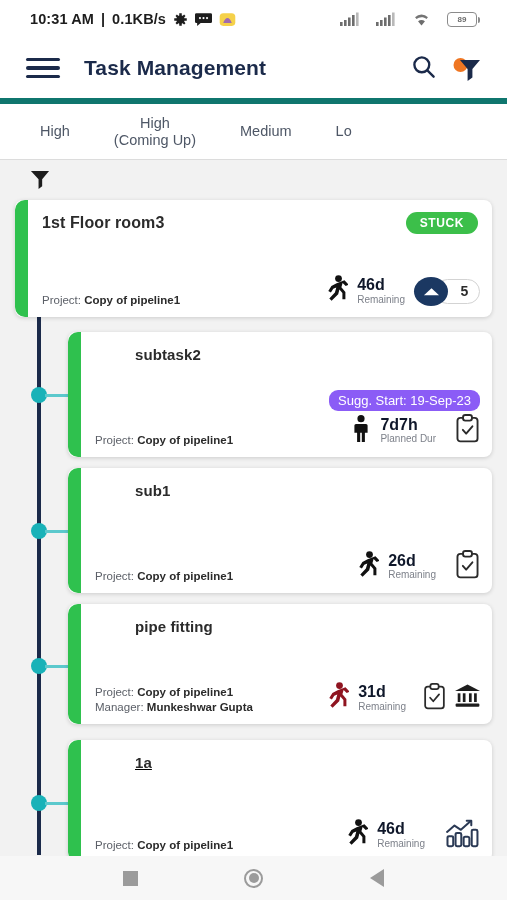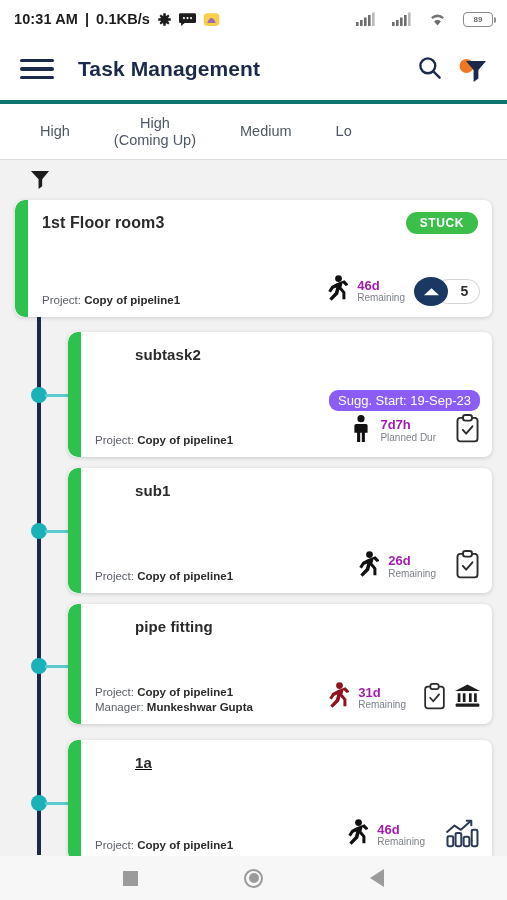--- a/index.html
+++ b/index.html
@@ -8,41 +8,41 @@
     background: #ffffff;
     font-family: "Liberation Sans", sans-serif;
     overflow: hidden;
   }
   #app { position: relative; width: 507px; height: 900px; background: #f2f2f2; }
 
   
   .statusbar {
     position: absolute; top: 0; left: 0; width: 507px; height: 38px;
     background: #ffffff; display: flex; align-items: center;
-    padding: 0 14px; justify-content: space-between;
+    padding: 0 30px; justify-content: space-between;
   }
   .sb-left { display: flex; align-items: center; gap: 7px; }
   .sb-text { font-size: 14.5px; font-weight: bold; color: #1d1d1d; letter-spacing: .1px; }
   .sb-ico { display: inline-flex; align-items: center; }
   .sb-right { display: flex; align-items: center; gap: 16px; }
   .battery {
     position: relative; width: 30px; height: 15px; border: 1.6px solid #8b8b8b;
     border-radius: 4px; display: flex; align-items: center; justify-content: center;
   }
   .battery::after {
     content: ""; position: absolute; right: -4px; top: 4px;
     width: 2.5px; height: 6px; background: #8b8b8b; border-radius: 0 2px 2px 0;
   }
   .battery span { font-size: 8px; color: #6d6d6d; font-weight: bold; }
 
   
   .header {
     position: absolute; top: 38px; left: 0; width: 507px; height: 66px;
-    background: #ffffff; display: flex; align-items: center; padding: 0 20px;
-    border-bottom: 4px solid #0f766e;
+    background: #ffffff; display: flex; align-items: center; padding: 0 26px;
+    border-bottom: 6px solid #0f766e;
   }
   .hamburger { width: 34px; display: flex; flex-direction: column; gap: 5px; cursor: pointer; }
   .hamburger i { display: block; height: 3.6px; background: #1b2a4a; border-radius: 2px; }
   .title { font-size: 21px; font-weight: bold; color: #1b2a4a; margin-left: 24px; letter-spacing: .1px; }
   .header-actions { margin-left: auto; display: flex; align-items: center; gap: 14px; }
 
   
   .tabbar {
     position: absolute; top: 104px; left: 0; width: 507px; height: 56px;
     background: #ffffff; display: flex; align-items: center;
@@ -82,21 +82,21 @@
   .card-title { font-size: 16px; color: #2b2b2b; font-weight: bold; letter-spacing: .1px; }
   .card-title.sub { font-size: 15px; margin-left: 40px; }
   .card-bottom {
     position: absolute; left: 14px; right: 12px; bottom: 10px;
     display: flex; align-items: flex-end;
   }
   .proj { font-size: 11.5px; color: #5c6068; line-height: 1.25; }
   .proj b { color: #2b2b2b; font-weight: bold; }
   .meta { margin-left: auto; display: flex; align-items: center; gap: 9px; }
   .dur { text-align: left; }
-  .dur .big { font-size: 13px; color: #a21caf; font-weight: bold; line-height: 1.05; }
+  .dur .big { font-size: 16px; color: #0f172a; font-weight: bold; line-height: 1.05; }
   .dur .small { font-size: 10px; color: #7d818a; }
 
   .badge {
     position: absolute; top: 12px; right: 14px; background: #3cbf4a; color: #fff;
     font-size: 12px; font-weight: bold; letter-spacing: .6px;
     padding: 4px 14px; border-radius: 11px;
   }
   .expander { display: flex; align-items: center; }
   .exp-circle {
     width: 34px; height: 29px; border-radius: 50%; background: #1b3862;

